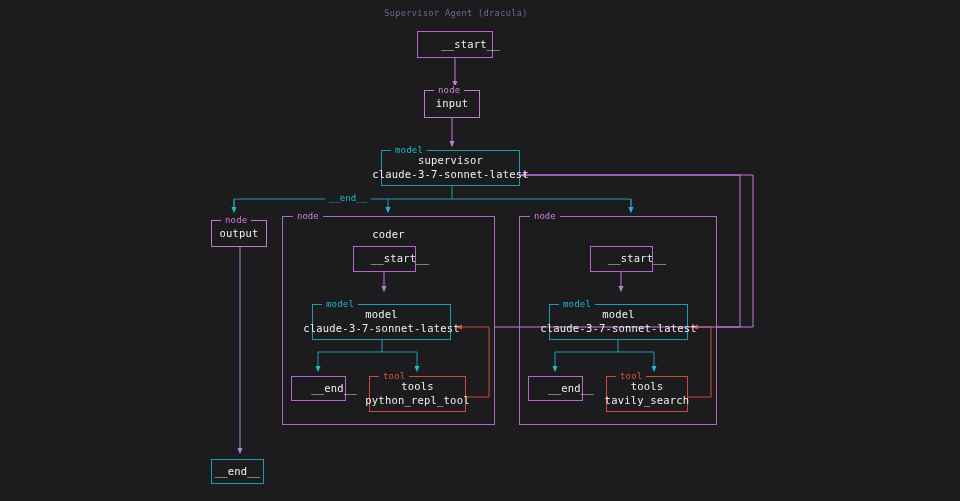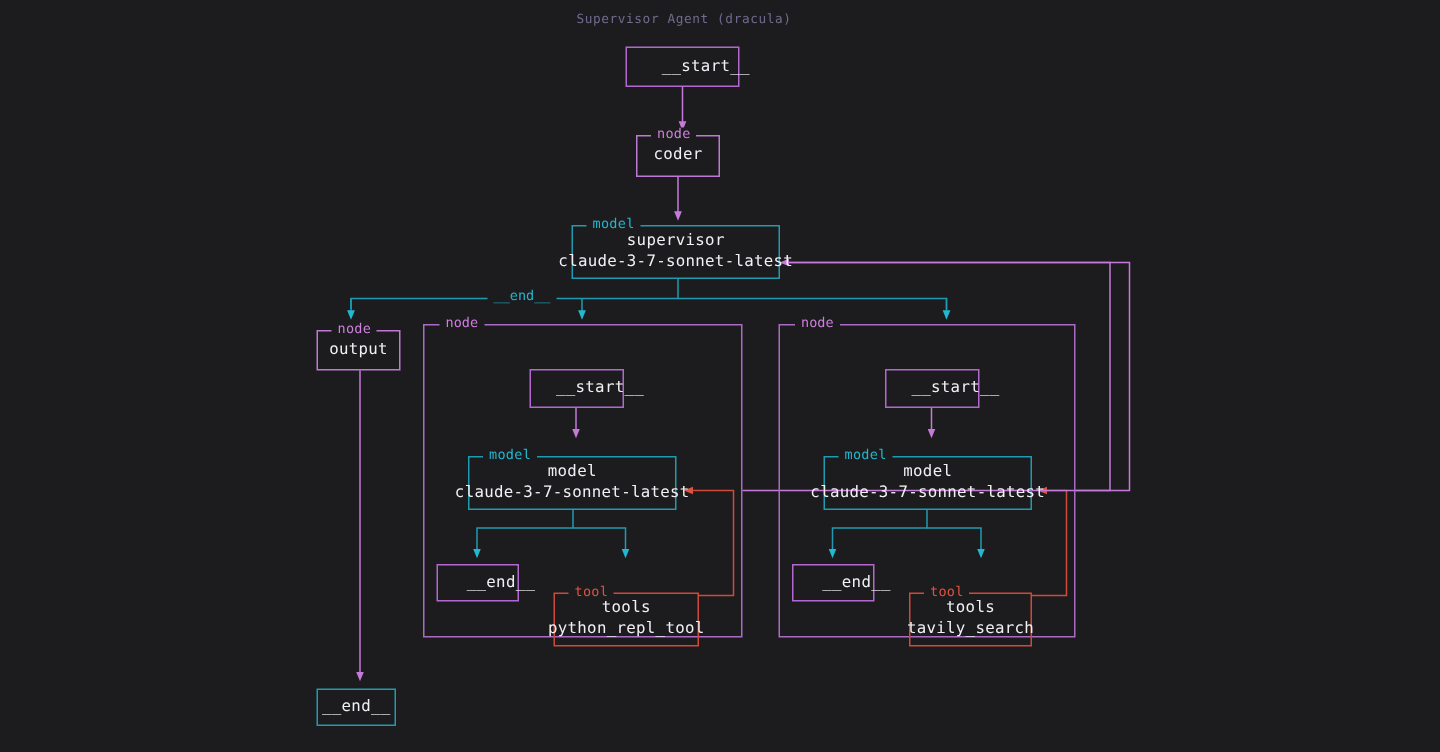--- a/index.html
+++ b/index.html
@@ -78,21 +78,21 @@
     font-size: 10.5px;
     letter-spacing: 0.2px;
     white-space: pre;
     line-height: 1.3;
   }
   
   .c-purple { border-color: #bd79d4; }
   .c-purple > .cl-label, .lbl-purple { color: #d07fe0; }
   .c-cyan   { border-color: #1e9bb0; }
   .c-cyan   > .cl-label, .lbl-cyan { color: #22b8d0; }
-  .c-red    { border-color: #cf4a3a; margin-top: 19px; }
+  .c-red    { border-color: #cf4a3a; }
   .c-red    > .cl-label, .lbl-red { color: #e0523f; }
 
   .b-purple { border-color: #b368cf; padding-left: 31px; }
   .b-cyan   { border-color: #1e9bb0; }
 
   
   .subgraph {
     position: absolute;
     box-sizing: border-box;
     border: 1px solid #a96bc4;
@@ -180,21 +180,21 @@
       <path d="M717,327 L753,327 L753,175 L523,175" stroke="#c57ada"></path>
     </g>
   </svg>
 
   <div class="box b-purple" style="left:417px; top:31px; width:76px; height:27px;">
     <span class="l1">__start__</span>
   </div>
 
   <div class="clusterbox c-purple" style="left:424px; top:90px; width:56px; height:28px;">
     <span class="cl-label">node</span>
-    <span class="cl-body">coder</span>
+    <span class="cl-body">input</span>
   </div>
 
   <div class="clusterbox c-cyan" style="left:381px; top:150px; width:139px; height:36px;">
     <span class="cl-label">model</span>
     <span class="cl-body">
       <span>supervisor</span>
       <span>claude-3-7-sonnet-latest</span>
     </span>
   </div>
 
@@ -204,20 +204,21 @@
     <span class="cl-label">node</span>
     <span class="cl-body">output</span>
   </div>
 
   <div class="box b-cyan" style="left:211px; top:459px; width:53px; height:25px;">
     <span>__end__</span>
   </div>
 
   <div class="subgraph" style="left:282px; top:216px; width:213px; height:209px;">
     <span class="sg-label">node</span>
+    <span class="sg-title">coder</span>
   </div>
 
   <div class="box b-purple" style="left:353px; top:246px; width:63px; height:26px;">
     <span>__start__</span>
   </div>
 
   <div class="clusterbox c-cyan" style="left:312px; top:304px; width:139px; height:36px;">
     <span class="cl-label">model</span>
     <span class="cl-body">
       <span>model</span>

